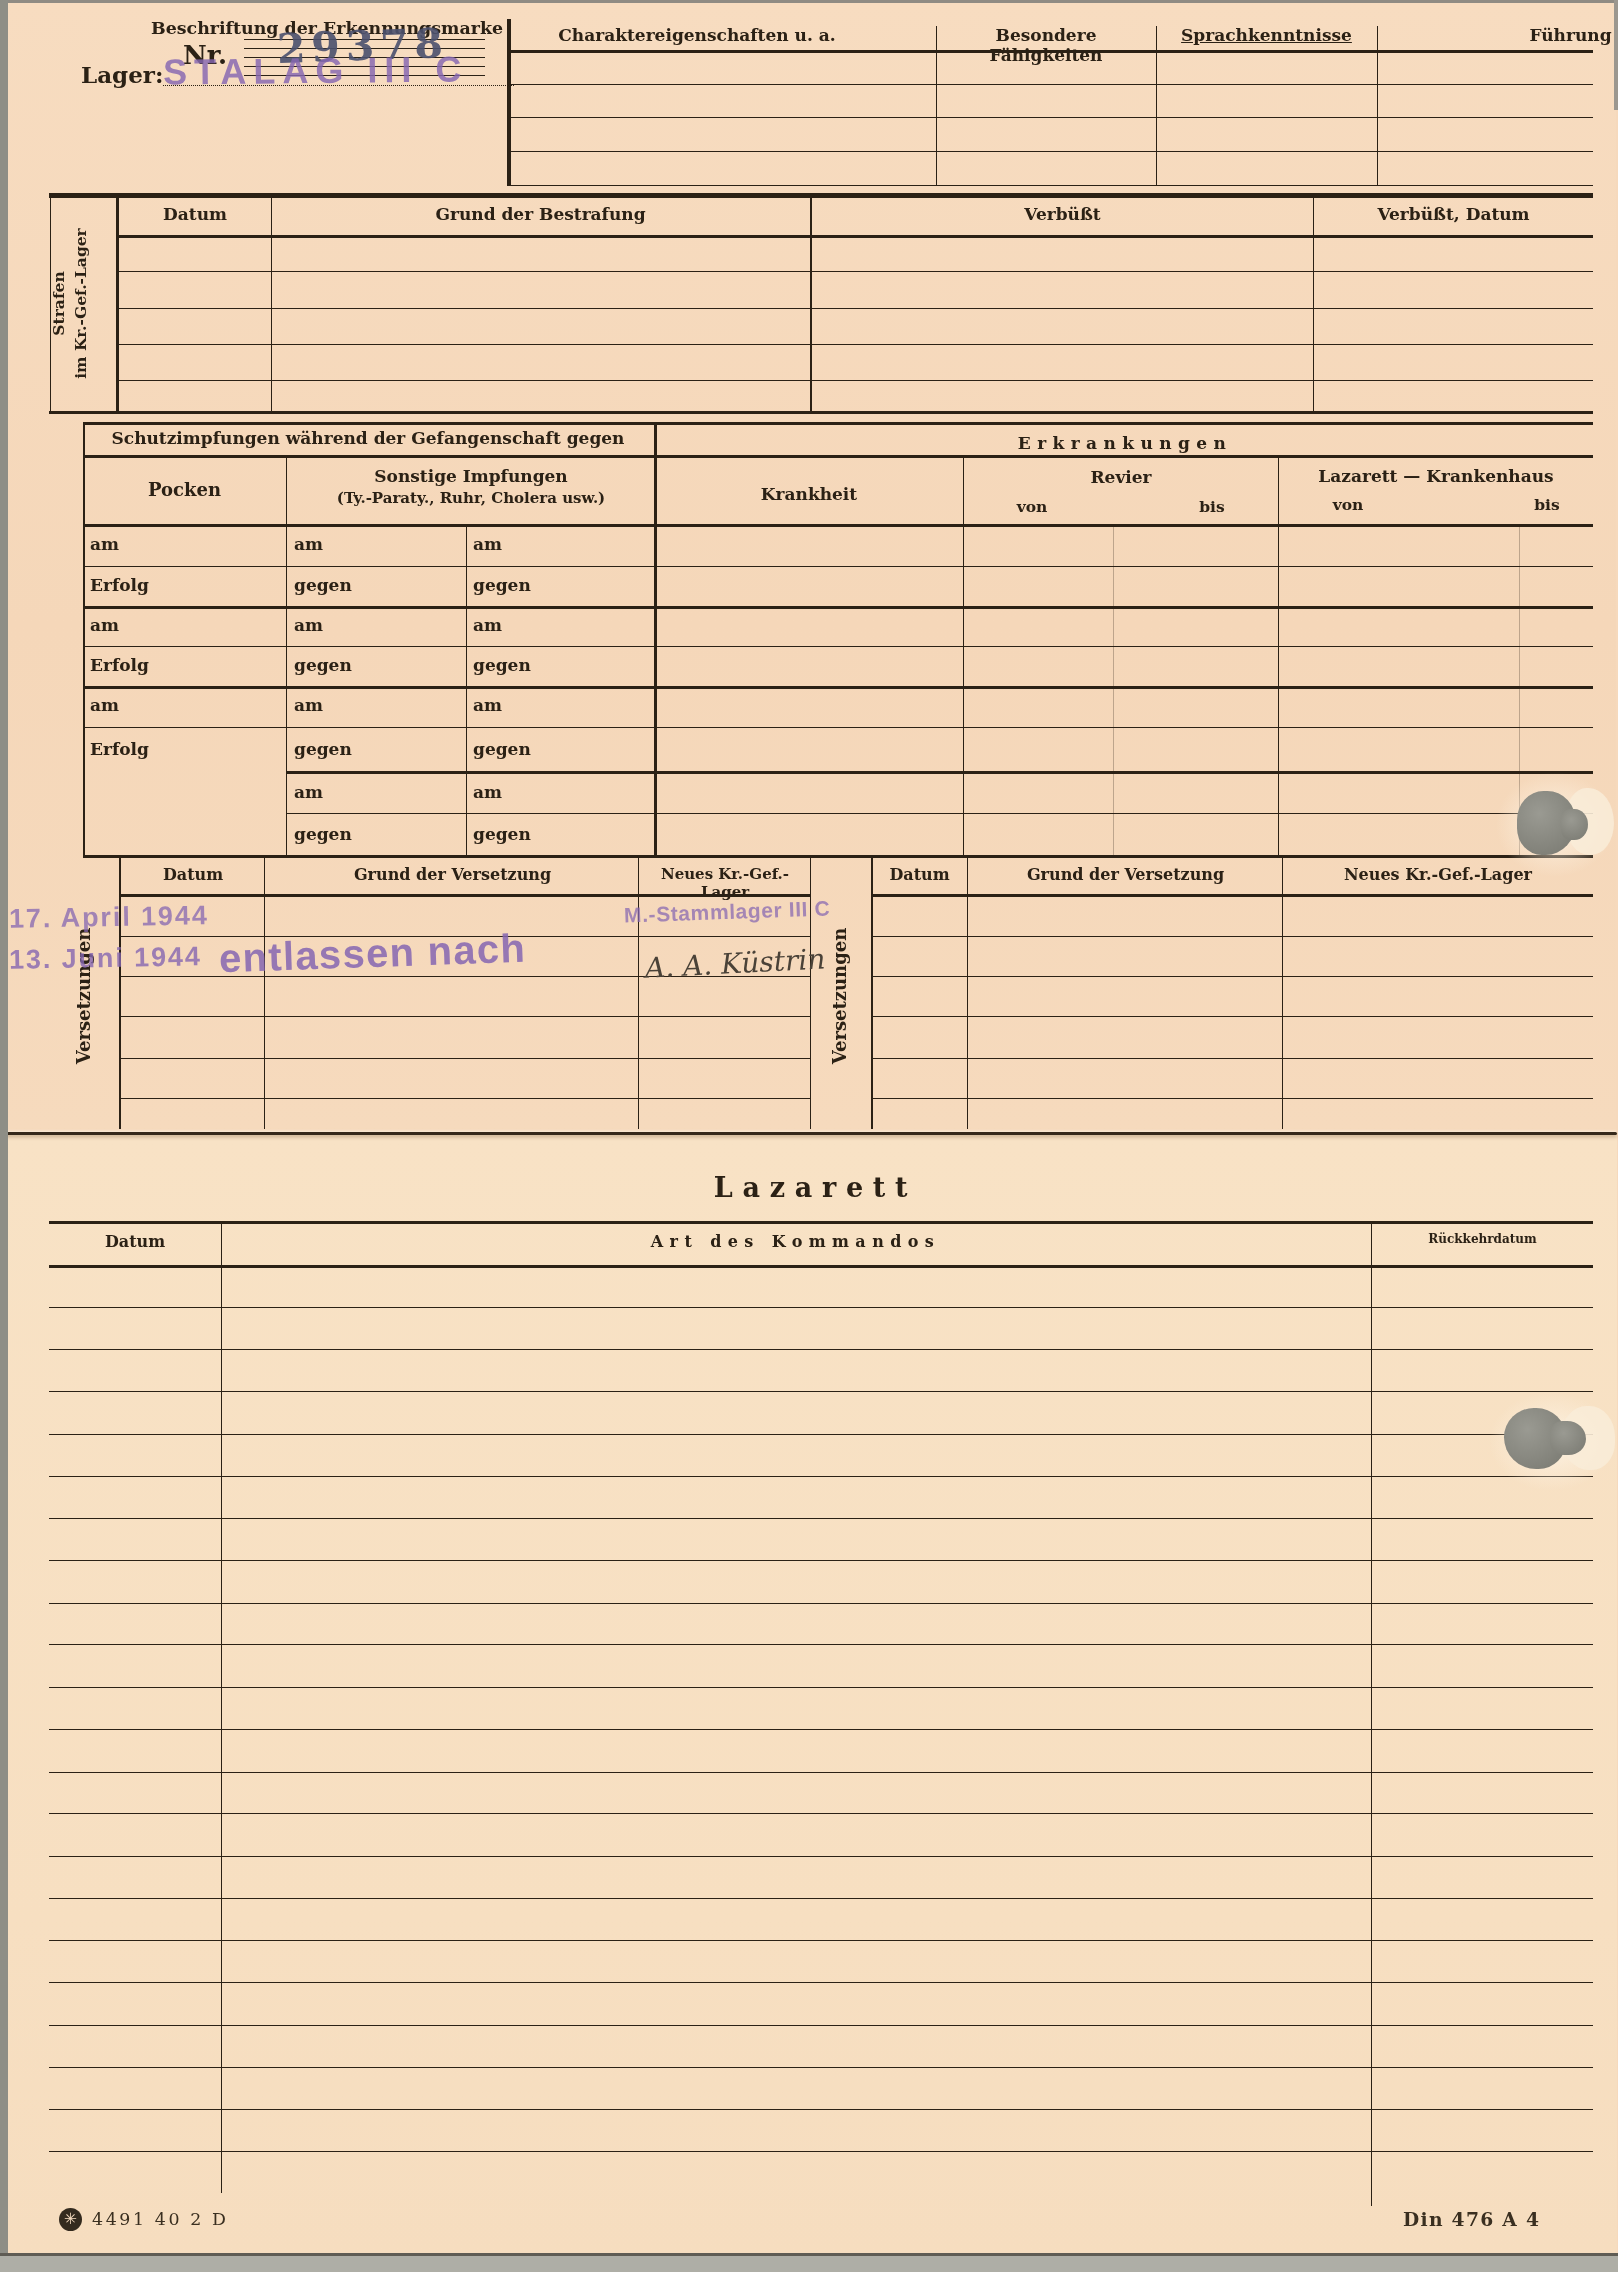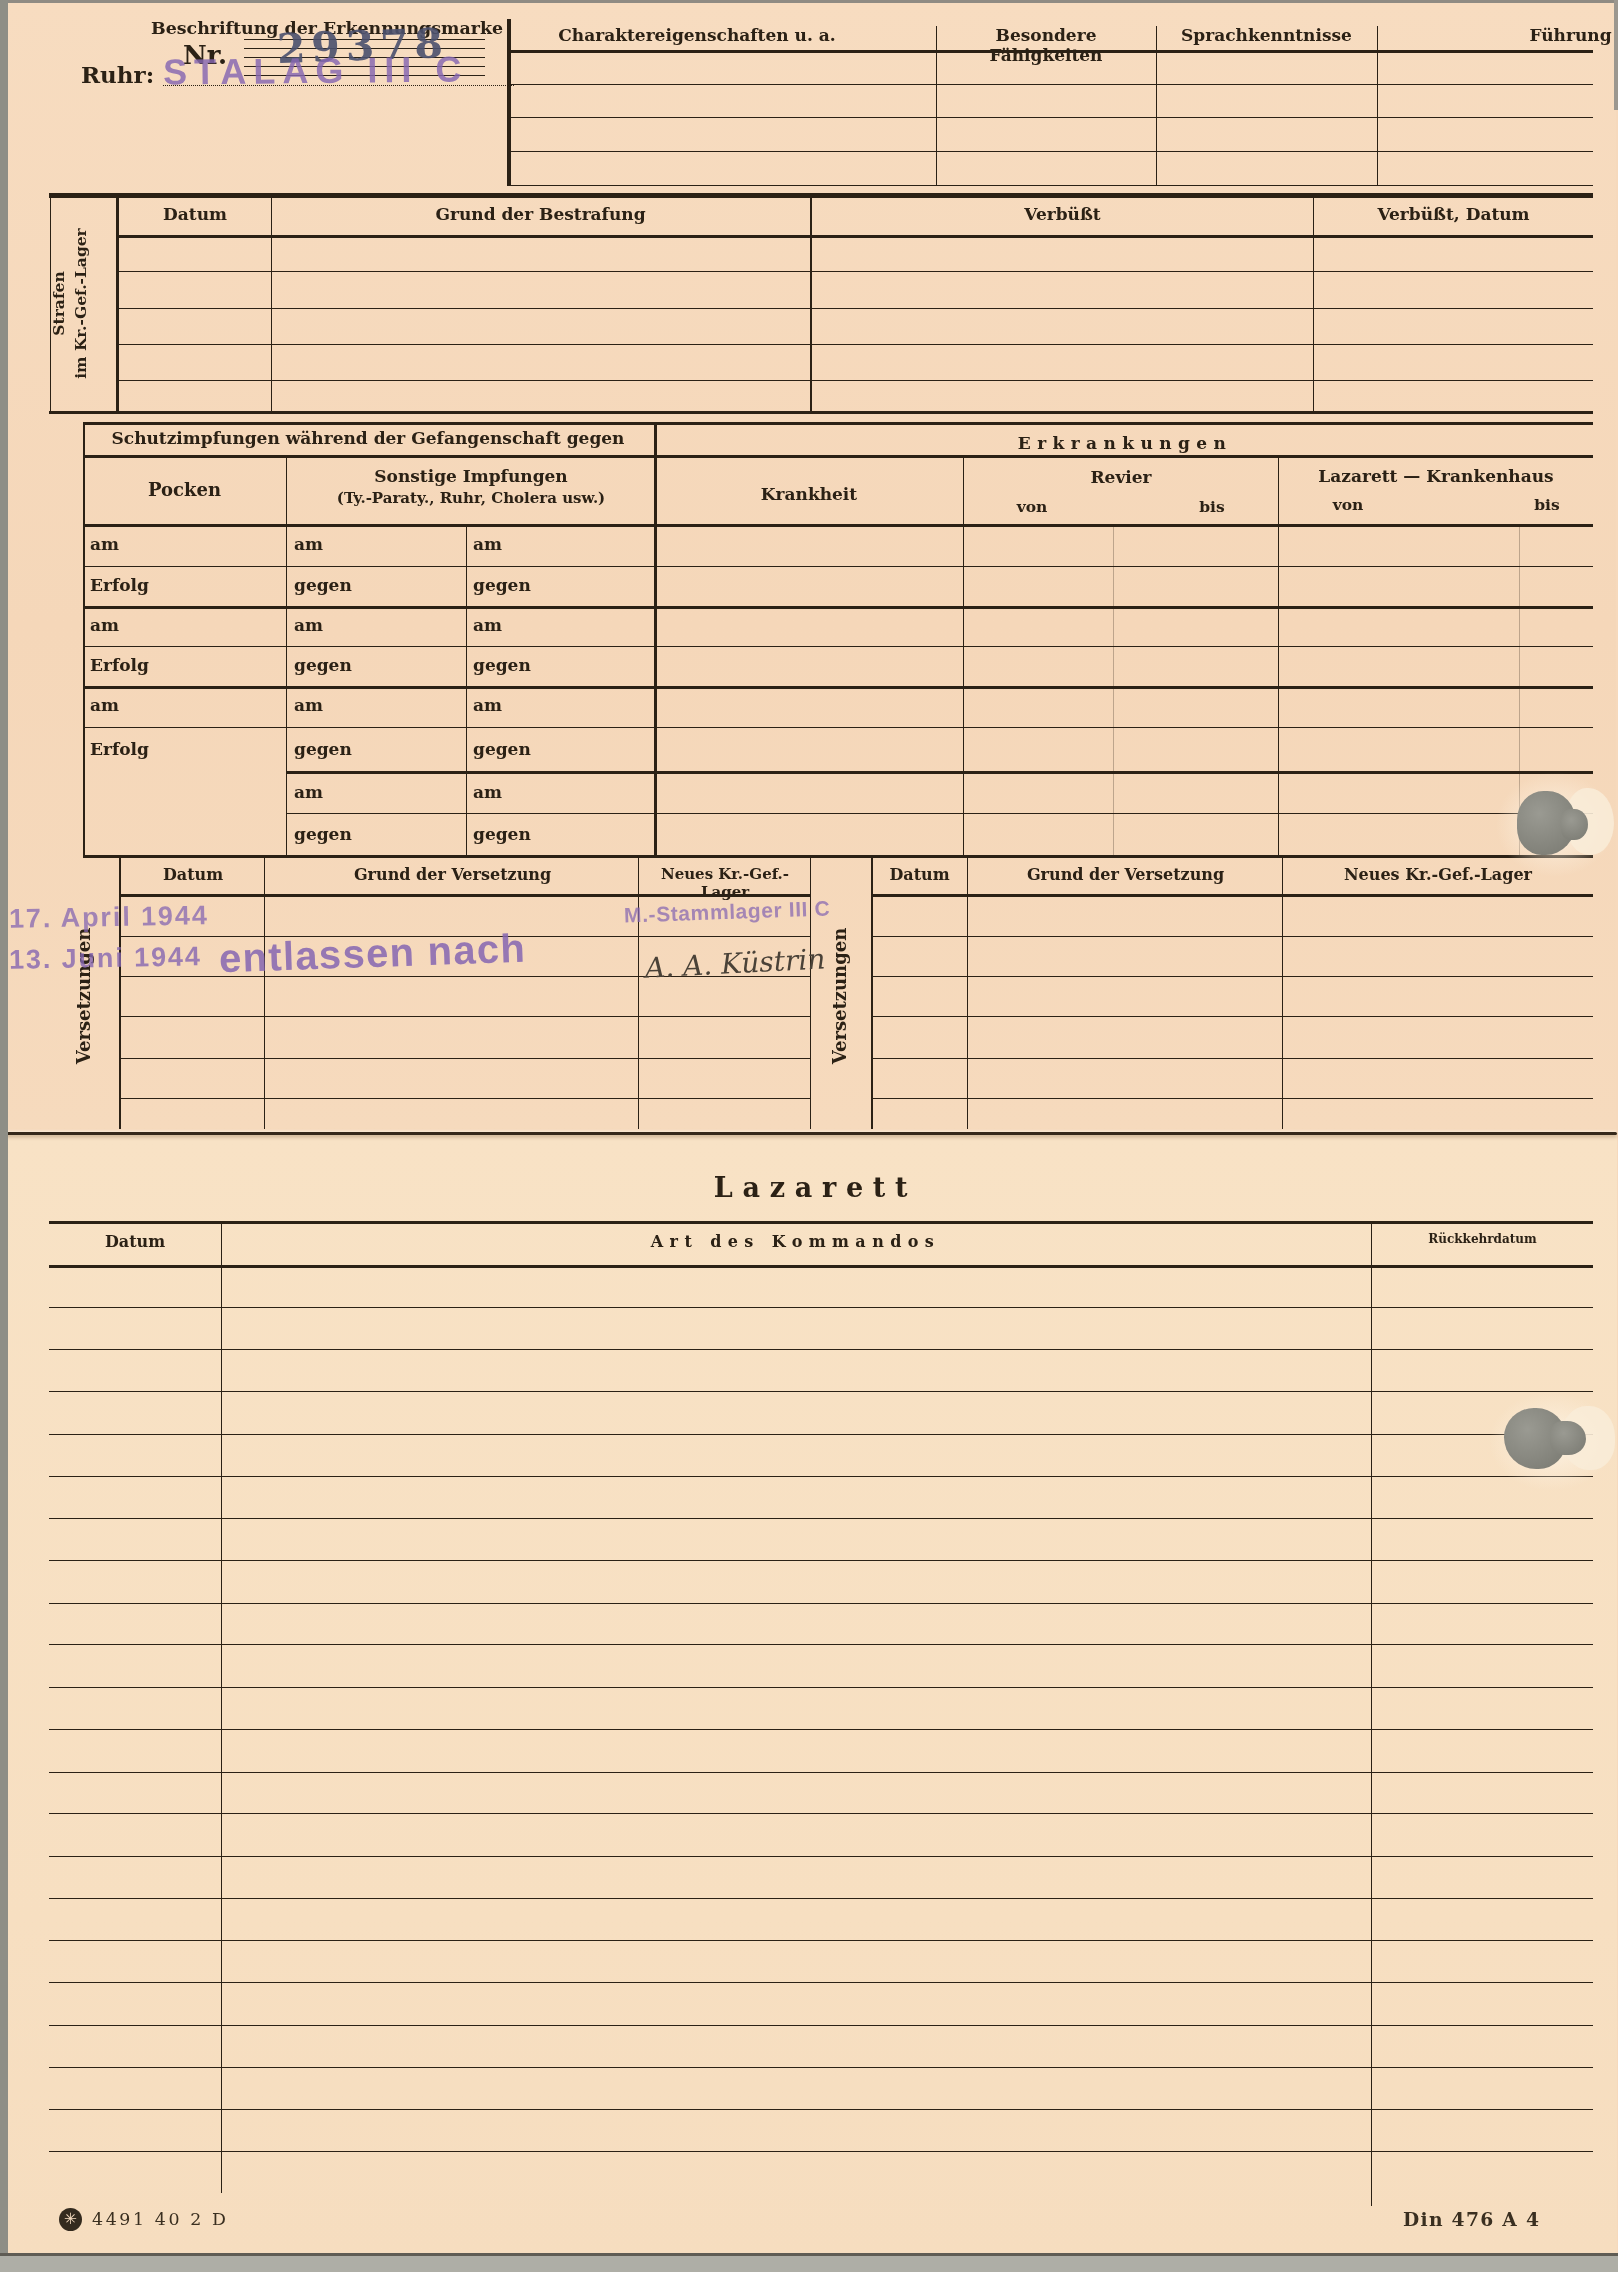--- a/index.html
+++ b/index.html
@@ -43,31 +43,31 @@
   <div class="edge" style="left:0;top:2256px;width:1619px;height:16px;background:#aeaea6;"></div>
 
   <div class="lbl c" style="left:137px;top:18px;width:380px;font-size:17.4px;">Beschriftung der Erkennungsmarke</div>
   <div class="lbl" style="left:183px;top:40px;font-size:26px;">Nr.</div>
   <div class="ruled" style="left:244px;top:39px;width:241px;"></div>
   <div class="ruled" style="left:244px;top:48px;width:241px;"></div>
   <div class="ruled" style="left:244px;top:57px;width:241px;"></div>
   <div class="ruled" style="left:244px;top:66px;width:241px;"></div>
   <div class="ruled" style="left:244px;top:75px;width:241px;"></div>
   <div class="stampnum" style="left:277px;top:22px;font-size:41px;letter-spacing:5.8px;transform:rotate(-2deg);">29378</div>
-  <div class="lbl" style="left:81px;top:61px;font-size:23px;">Ruhr:</div>
+  <div class="lbl" style="left:81px;top:61px;font-size:23px;">Lager:</div>
   <div class="dots" style="left:163px;top:62px;width:351px;height:23px;"></div>
   <div class="stamp" style="left:163px;top:50px;font-size:36px;letter-spacing:7px;transform:rotate(-0.6deg);">STALAG III C</div>
 
   <div class="vl w6" style="left:507px;top:19.3px;height:166px;"></div>
   <div class="vl" style="left:936px;top:26px;height:160px;"></div>
   <div class="vl" style="left:1156px;top:26px;height:160px;"></div>
   <div class="vl" style="left:1377px;top:26px;height:160px;"></div>
   <div class="lbl c" style="left:486px;top:24.5px;width:422px;font-size:17px;">Charaktereigenschaften u. a.</div>
   <div class="lbl c" style="left:939px;top:24.5px;width:214px;font-size:17px;">Besondere Fähigkeiten</div>
-  <div class="lbl c" style="left:1158px;top:24.5px;width:217px;font-size:17px;">Sprachkenntnisse</div>
+  <div class="lbl c" style="left:1158px;top:24.5px;width:217px;font-size:17px;text-decoration:underline;">Sprachkenntnisse</div>
   <div class="lbl c" style="left:1464px;top:24.5px;width:213px;font-size:17px;">Führung</div>
   <div class="hl h5" style="left:507px;top:50px;width:1086px;"></div>
   <div class="hl" style="left:507px;top:84px;width:1086px;"></div>
   <div class="hl" style="left:507px;top:117px;width:1086px;"></div>
   <div class="hl" style="left:507px;top:151px;width:1086px;"></div>
   <div class="hl" style="left:507px;top:185px;width:1086px;"></div>
 
   <div class="hl h7" style="left:49px;top:193px;width:1544px;"></div>
   <div class="vl" style="left:50px;top:193px;height:219px;"></div>
   <div class="vl w4" style="left:116px;top:193px;height:219px;"></div>

